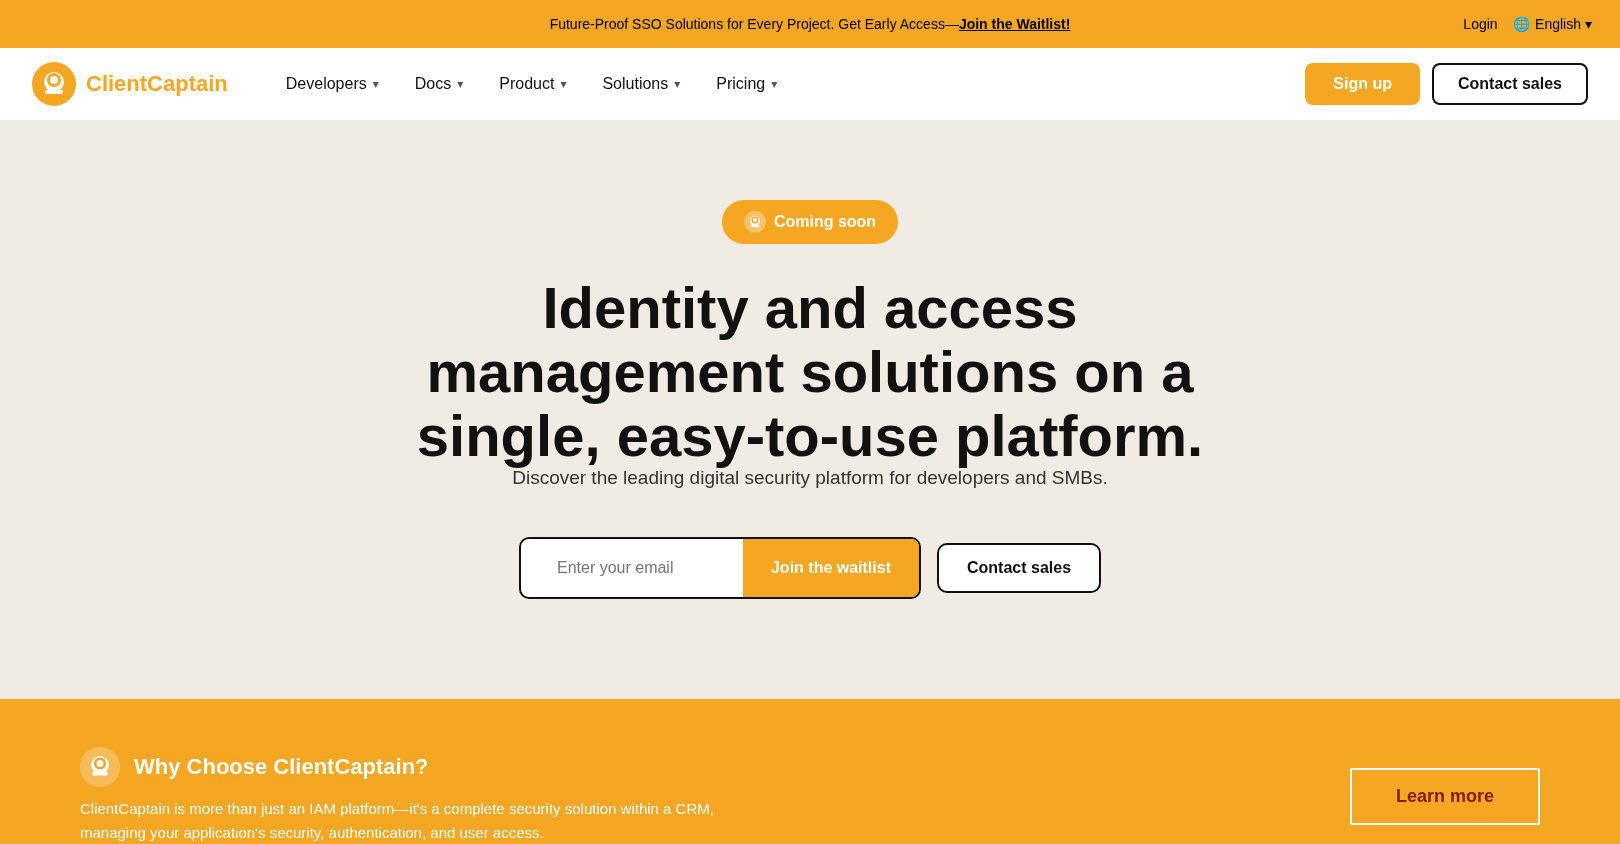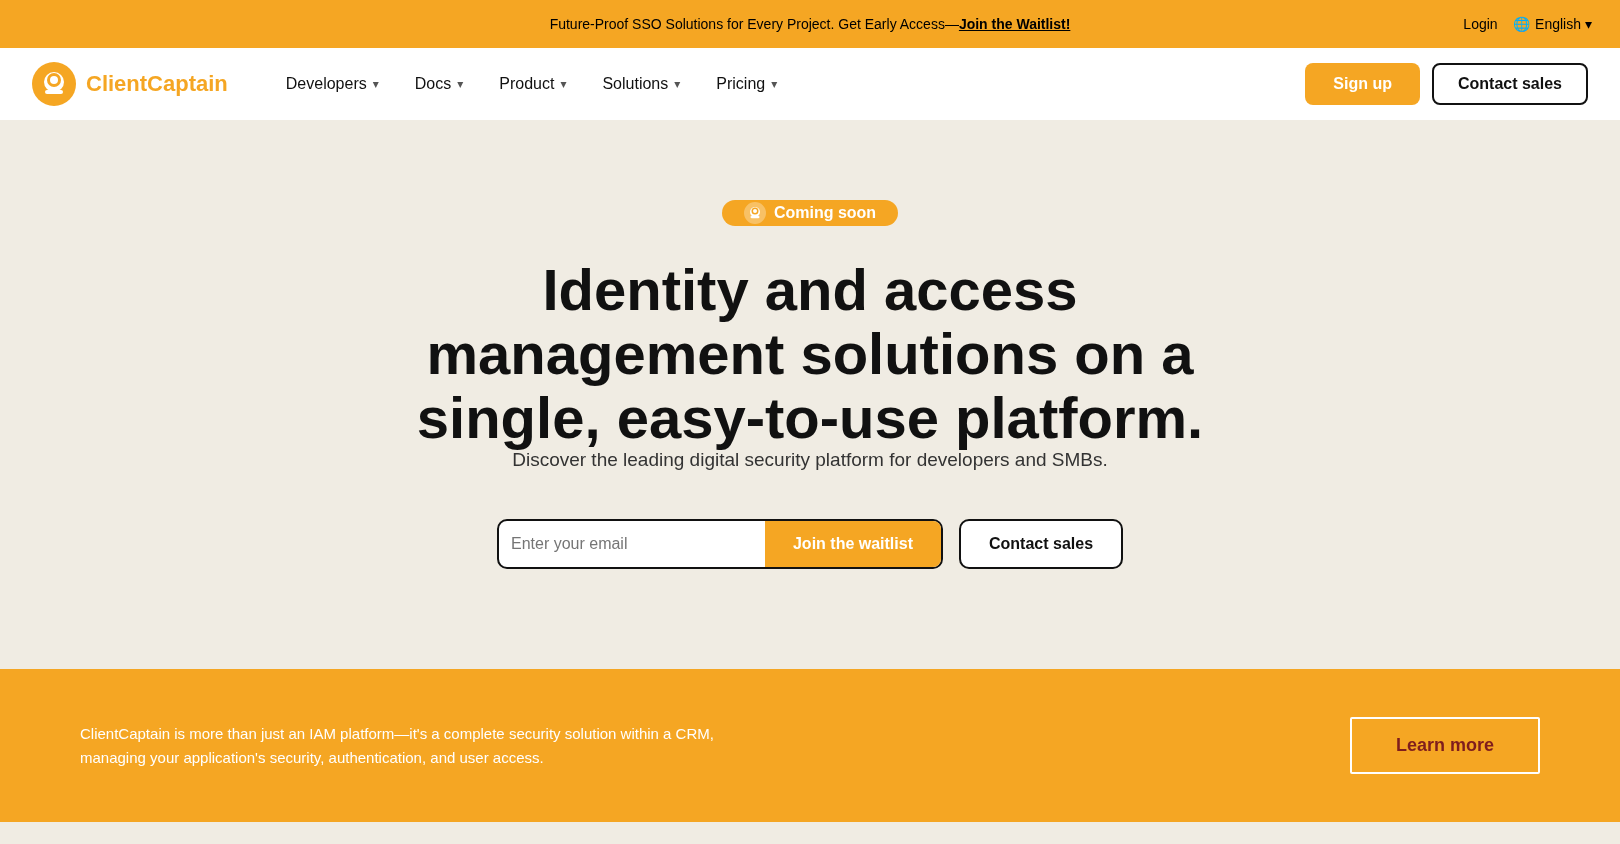--- a/index.html
+++ b/index.html
@@ -104,21 +104,21 @@
       display: flex;
       flex-direction: column;
       align-items: center;
       padding: 80px 24px 100px;
       text-align: center;
     }
     .coming-soon-badge {
       background: #f5a623;
       color: #fff;
       border-radius: 50px;
-      padding: 2px 22px;
+      padding: 11px 22px;
       font-size: 16px;
       font-weight: 600;
       display: inline-flex;
       align-items: center;
       gap: 8px;
       margin-bottom: 32px;
     }
     .coming-soon-badge .badge-icon {
       width: 22px;
       height: 22px;
@@ -145,30 +145,30 @@
       display: flex;
       align-items: center;
       border: 2px solid #111;
       border-radius: 10px;
       overflow: hidden;
       background: #fff;
     }
     .email-input {
       border: none;
       outline: none;
-      padding: 14px 12px;
-      font-size: 16px;
-      width: 266px;
+      padding: 14px 36px;
+      font-size: 16px;
+      width: 222px;
       background: transparent;
     }
     .btn-waitlist {
       background: #f5a623;
       color: #fff;
       border: none;
-      padding: 14px 28px;
+      padding: 20px 28px;
       font-size: 16px;
       font-weight: 700;
       cursor: pointer;
       white-space: nowrap;
     }
     .btn-contact-hero {
       background: #fff;
       color: #111;
       border: 2px solid #111;
       border-radius: 10px;
@@ -298,16 +298,26 @@
     <div class="email-waitlist-form">
       <input class="email-input" type="email" placeholder="Enter your email" style="">
       <button class="btn-waitlist">Join the waitlist</button>
     </div>
     <button class="btn-contact-hero">Contact sales</button>
   </div>
 </section>
 
 <section class="bottom-cta">
   <div class="bottom-cta-left">
+    <div class="bottom-cta-heading-row">
+      <svg class="bottom-cta-icon" viewBox="0 0 40 40" fill="none" xmlns="http://www.w3.org/2000/svg">
+        <circle cx="20" cy="20" r="20" fill="#fff" fill-opacity="0.25"></circle>
+        <ellipse cx="20" cy="18" rx="9" ry="9" fill="#fff"></ellipse>
+        <ellipse cx="20" cy="16.5" rx="6" ry="6" fill="#f5a623"></ellipse>
+        <ellipse cx="20" cy="16.5" rx="3.5" ry="3.5" fill="#fff"></ellipse>
+        <rect x="12" y="25" width="16" height="3.5" rx="1.75" fill="#fff"></rect>
+      </svg>
+      <span class="bottom-cta-heading">Why Choose ClientCaptain?</span>
+    </div>
     <p class="bottom-cta-text">ClientCaptain is more than just an IAM platform—it's a complete security solution within a CRM, managing your application's security, authentication, and user access.</p>
   </div>
   <button class="btn-learn-more">Learn more</button>
 </section>
 
 </body></html>

